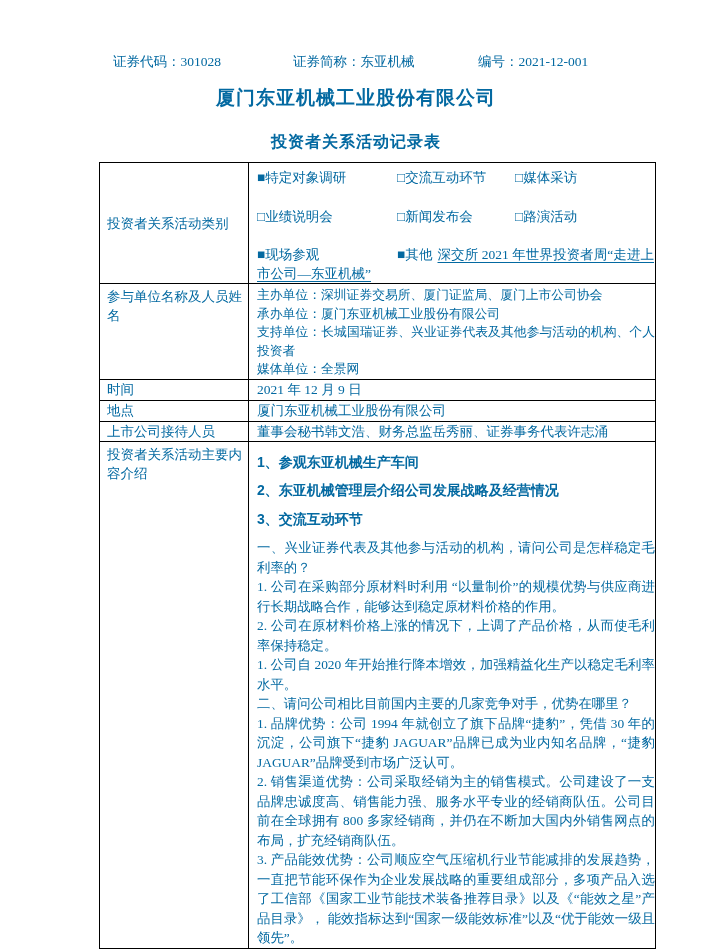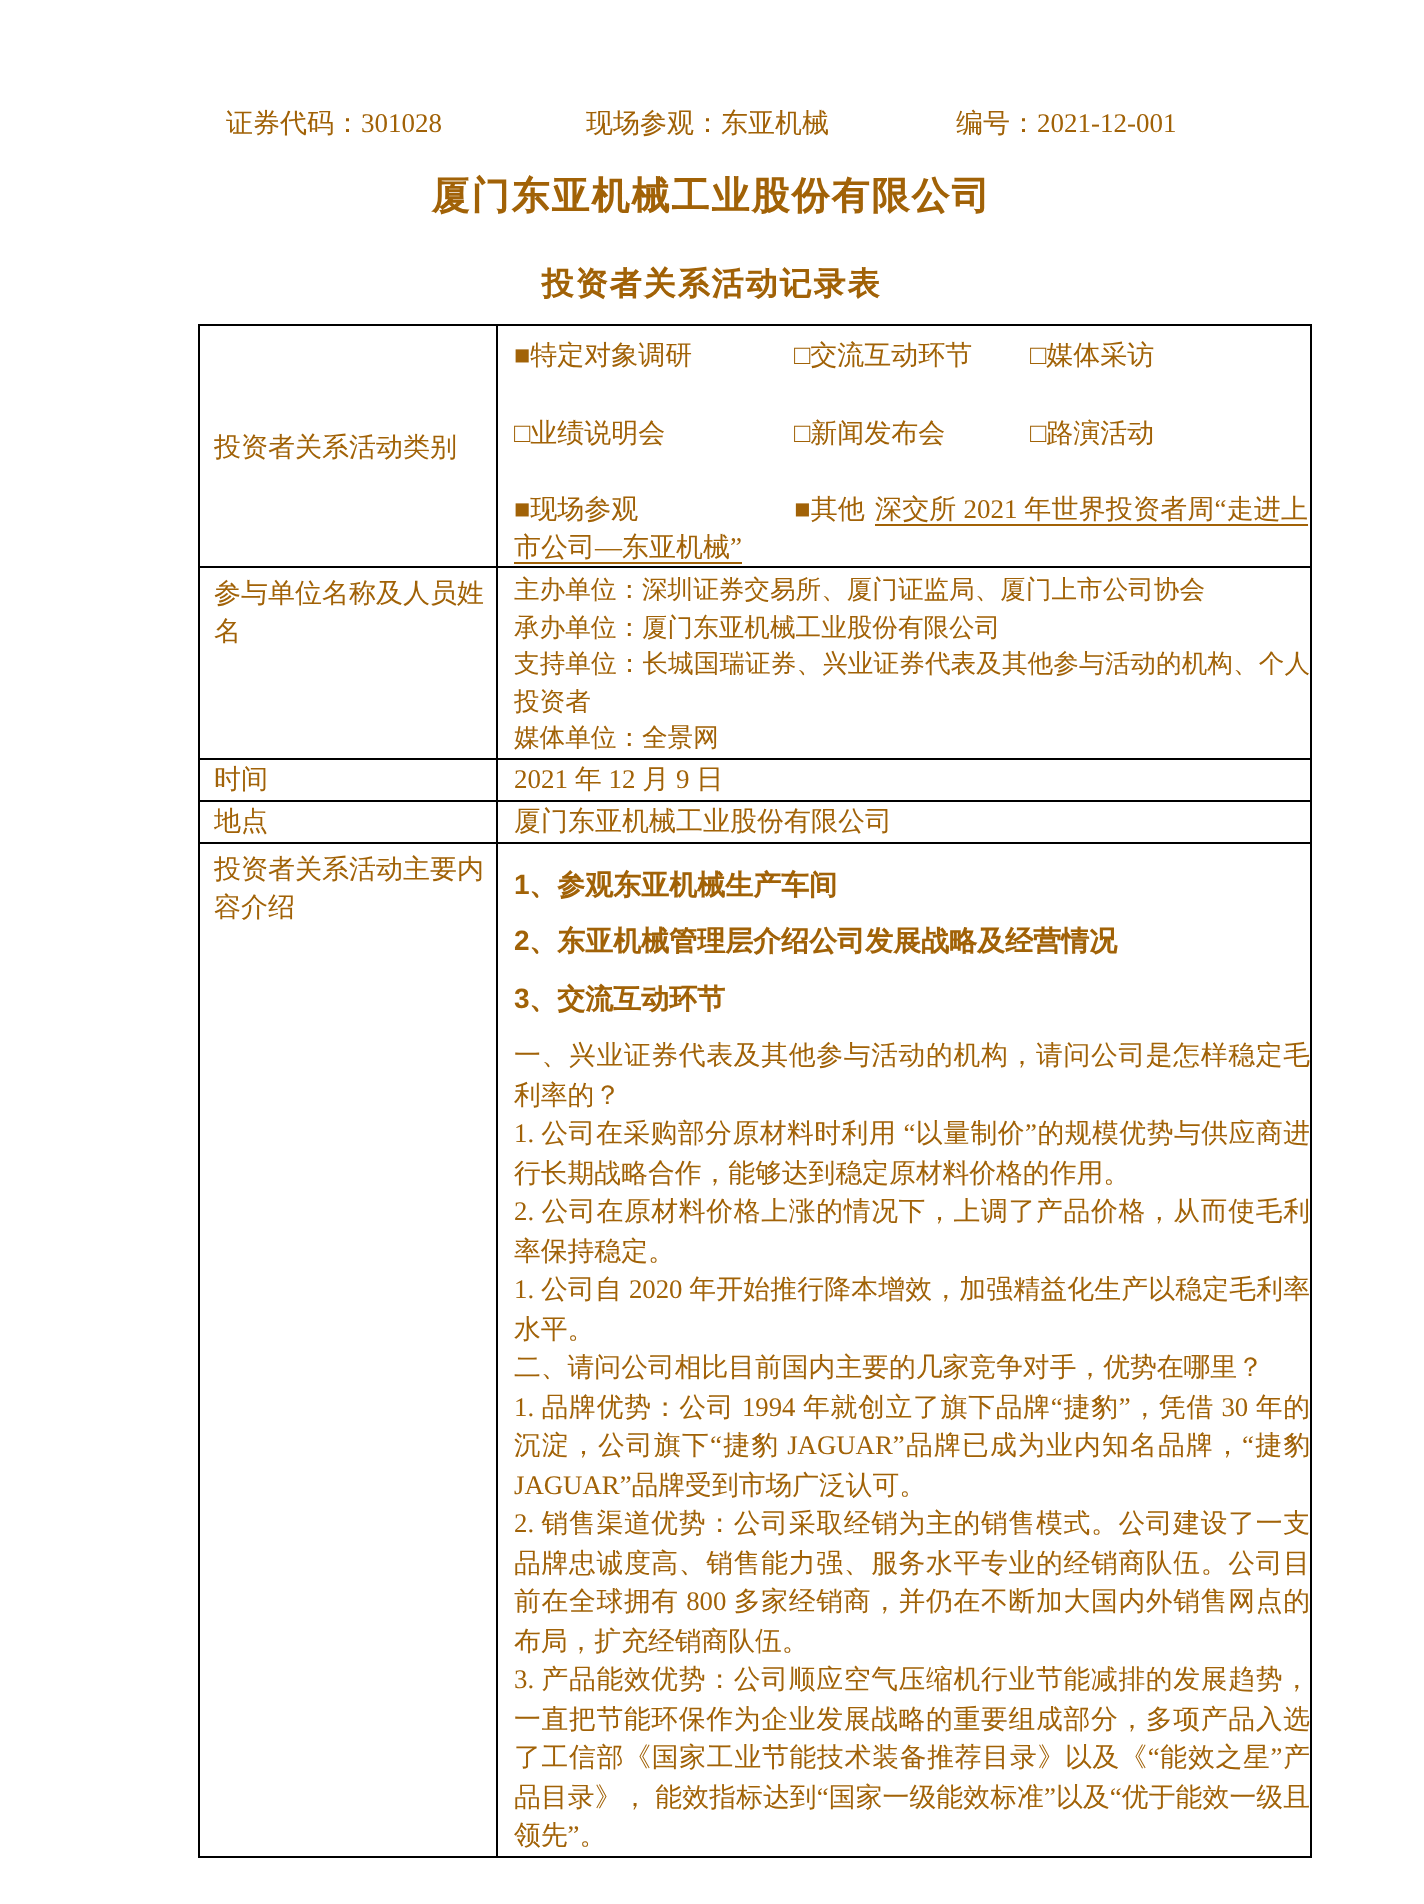--- a/index.html
+++ b/index.html
@@ -1,18 +1,18 @@
 <!DOCTYPE html>
 <html><head>
 <meta charset="utf-8">
 <style>
   html,body{margin:0;padding:0;background:#ffffff;}
   .page{
     position:relative;width:712px;height:952px;background:#fff;
-    font-family:"Liberation Serif","DejaVu Serif",serif;color:#a16207;overflow:hidden;
+    font-family:"Liberation Serif","DejaVu Serif",serif;color:#0369a1;overflow:hidden;
   }
   .meta{position:absolute;top:53px;left:113px;width:520px;font-size:13.5px;display:flex;white-space:nowrap;}
   .meta .m1{width:180px;}
   .meta .m2{width:185px;}
   .meta .m3{flex:1;}
   .title{position:absolute;top:85px;left:0;width:712px;margin:0;text-align:center;
          font-size:19px;font-weight:bold;letter-spacing:1px;}
   .subtitle{position:absolute;top:132px;left:0;width:712px;margin:0;text-align:center;
          font-size:16px;font-weight:bold;letter-spacing:1px;}
   table.record{position:absolute;top:162px;left:99px;width:556px;border-collapse:collapse;table-layout:fixed;}
@@ -40,21 +40,21 @@
   td.content-cell p{margin:0;text-align:justify;}
   .h119{height:119px;} .h92{height:92px;} .h21{height:21px;} .h20{height:20px;} .h468{height:468px;}
 </style>
 </head>
 <body>
 
 <div class="page">
 
   <div class="meta">
     <span class="m1">证券代码：301028</span>
-    <span class="m2">现场参观：东亚机械</span>
+    <span class="m2">证券简称：东亚机械</span>
     <span class="m3">编号：2021-12-001</span>
   </div>
 
   <h1 class="title">厦门东亚机械工业股份有限公司</h1>
   <h2 class="subtitle">投资者关系活动记录表</h2>
 
   <table class="record">
     <colgroup>
         <col class="c1">
         <col class="c2">
@@ -89,20 +89,24 @@
     <tr class="h21">
       <td class="lab">时间</td>
       <td class="val">2021 年 12 月 9 日</td>
     </tr>
 
     <tr class="h21">
       <td class="lab">地点</td>
       <td class="val">厦门东亚机械工业股份有限公司</td>
     </tr>
 
+    <tr class="h20">
+      <td class="lab">上市公司接待人员</td>
+      <td class="val">董事会秘书韩文浩、财务总监岳秀丽、证券事务代表许志涌</td>
+    </tr>
 
     <tr class="h468">
       <td class="lab lab-top">投资者关系活动主要内容介绍</td>
       <td class="content-cell">
         <div class="agenda first">1、参观东亚机械生产车间</div>
         <div class="agenda">2、东亚机械管理层介绍公司发展战略及经营情况</div>
         <div class="agenda">3、交流互动环节</div>
         <p>一、兴业证券代表及其他参与活动的机构，请问公司是怎样稳定毛利率的？</p>
         <p>1. 公司在采购部分原材料时利用 “以量制价”的规模优势与供应商进行长期战略合作，能够达到稳定原材料价格的作用。</p>
         <p>2. 公司在原材料价格上涨的情况下，上调了产品价格，从而使毛利率保持稳定。</p>

